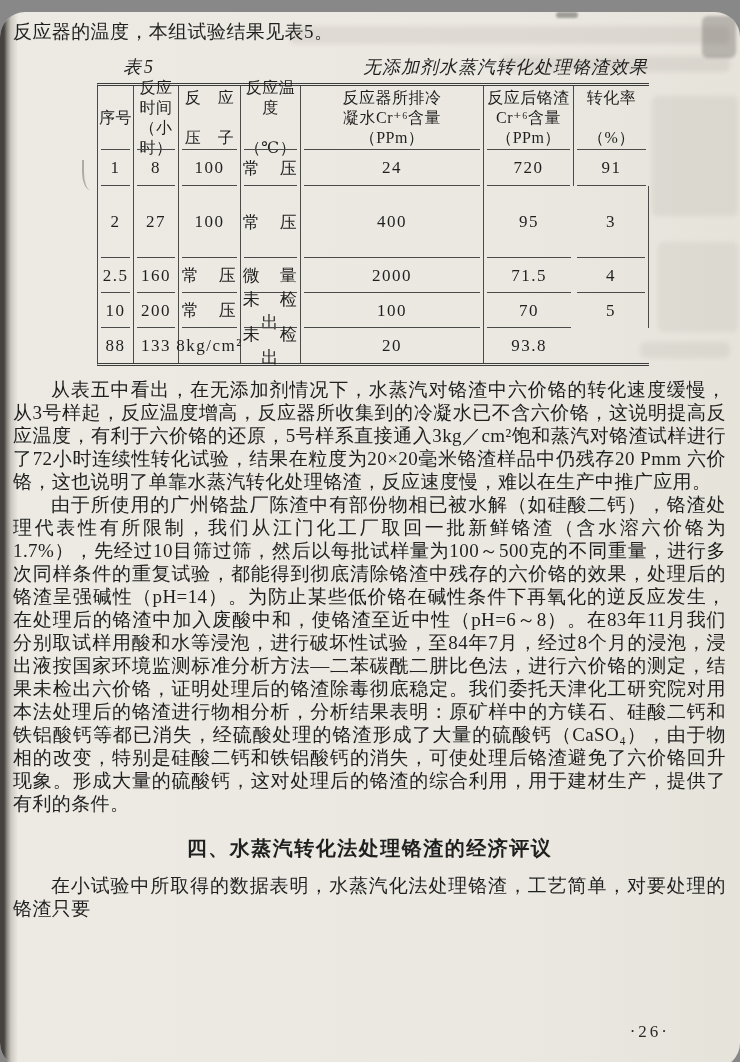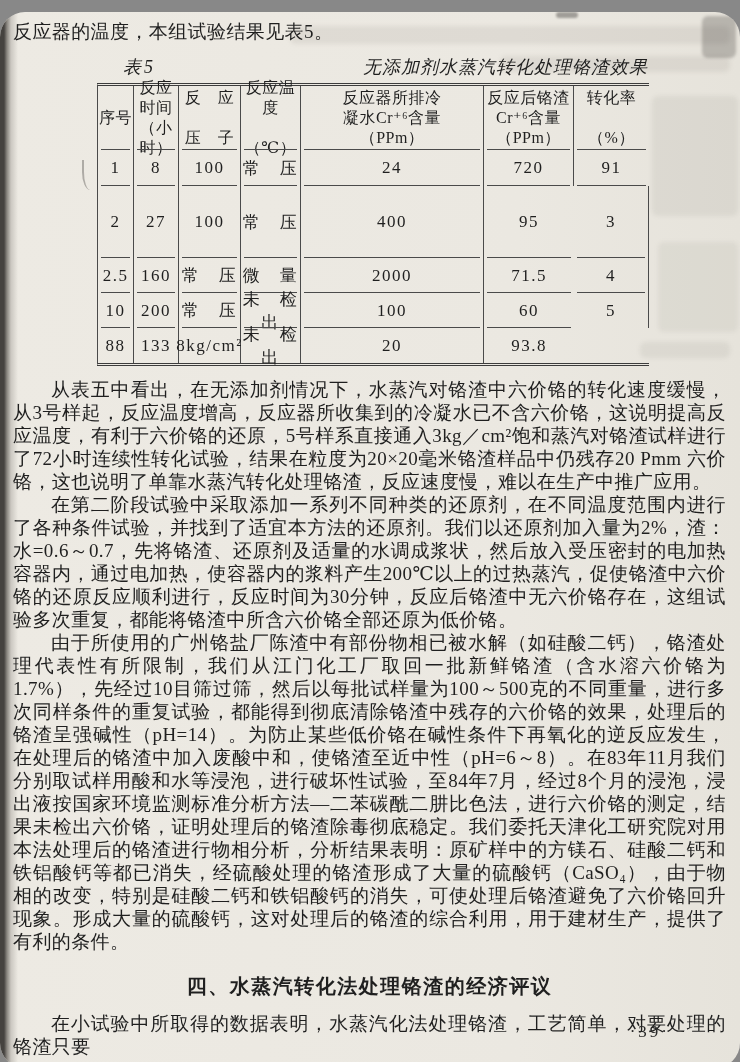--- a/index.html
+++ b/index.html
@@ -112,34 +112,33 @@
       <div class="cell b">微　量</div>
       <div class="cell b">2000</div>
       <div class="cell b lc">71.5</div>
 
       <div class="cell b">4</div>
       <div class="cell b">10</div>
       <div class="cell b">200</div>
       <div class="cell b">常　压</div>
       <div class="cell b">未　检　出</div>
       <div class="cell b">100</div>
-      <div class="cell b lc">60</div>
+      <div class="cell b lc">70</div>
 
       <div class="cell">5</div>
       <div class="cell">88</div>
       <div class="cell">133</div>
       <div class="cell">8kg/cm²</div>
       <div class="cell">未　检　出</div>
       <div class="cell">20</div>
       <div class="cell lc">93.8</div>
     </div>
 
     <p class="para first">从表五中看出，在无添加剂情况下，水蒸汽对铬渣中六价铬的转化速度缓慢，从3号样起，反应温度增高，反应器所收集到的冷凝水已不含六价铬，这说明提高反应温度，有利于六价铬的还原，5号样系直接通入3kg／cm²饱和蒸汽对铬渣试样进行了72小时连续性转化试验，结果在粒度为20×20毫米铬渣样品中仍残存20 Pmm 六价铬，这也说明了单靠水蒸汽转化处理铬渣，反应速度慢，难以在生产中推广应用。</p>
-    <p class="para">在第二阶段试验中采取添加一系列不同种类的还原剂，在不同温度范围内进行了各种条件试验，并找到了适宜本方法的还原剂。我们以还原剂加入量为2%，渣：水=0.6～0.7，先将铬渣、还原剂及适量的水调成浆状，然后放入受压密封的电加热容器内，通过电加热，使容器内的浆料产生200℃以上的过热蒸汽，促使铬渣中六价铬的还原反应顺利进行，反应时间为30分钟，反应后铬渣中无六价铬存在，这组试验多次重复，都能将铬渣中所含六价铬全部还原为低价铬。</p>
     <p class="para">由于所使用的广州铬盐厂陈渣中有部份物相已被水解（如硅酸二钙），铬渣处理代表性有所限制，我们从江门化工厂取回一批新鲜铬渣（含水溶六价铬为1.7%），先经过10目筛过筛，然后以每批试样量为100～500克的不同重量，进行多次同样条件的重复试验，都能得到彻底清除铬渣中残存的六价铬的效果，处理后的铬渣呈强碱性（pH=14）。为防止某些低价铬在碱性条件下再氧化的逆反应发生，在处理后的铬渣中加入废酸中和，使铬渣至近中性（pH=6～8）。在83年11月我们分别取试样用酸和水等浸泡，进行破坏性试验，至84年7月，经过8个月的浸泡，浸出液按国家环境监测标准分析方法—二苯碳酰二肼比色法，进行六价铬的测定，结果未检出六价铬，证明处理后的铬渣除毒彻底稳定。我们委托天津化工研究院对用本法处理后的铬渣进行物相分析，分析结果表明：原矿样中的方镁石、硅酸二钙和铁铝酸钙等都已消失，经硫酸处理的铬渣形成了大量的硫酸钙（CaSO₄），由于物相的改变，特别是硅酸二钙和铁铝酸钙的消失，可使处理后铬渣避免了六价铬回升现象。形成大量的硫酸钙，这对处理后的铬渣的综合利用，用于建材生产，提供了有利的条件。</p>
 
     <h3 class="heading">四、水蒸汽转化法处理铬渣的经济评议</h3>
 
     <p class="para">在小试验中所取得的数据表明，水蒸汽化法处理铬渣，工艺简单，对要处理的铬渣只要</p>
   </div>
 
-  <div class="pagenum">·39·</div>
+  <div class="pagenum">·26·</div>
 </div>
 
 </body></html>

